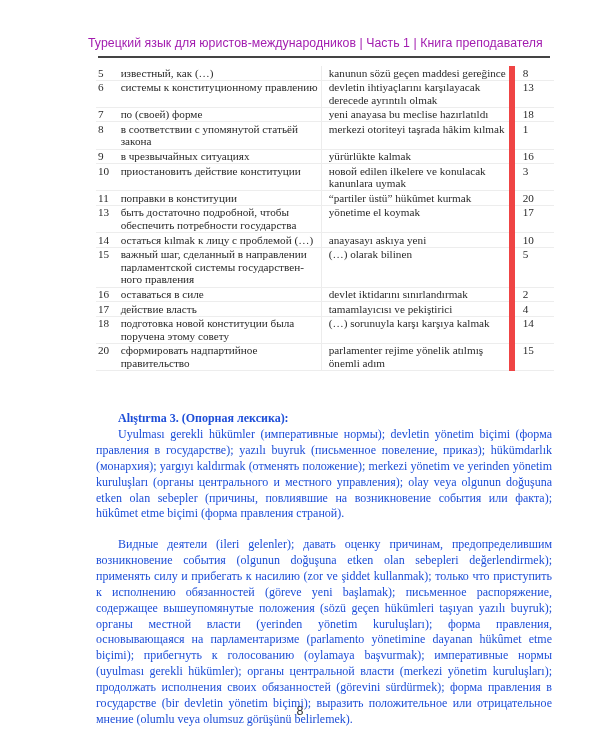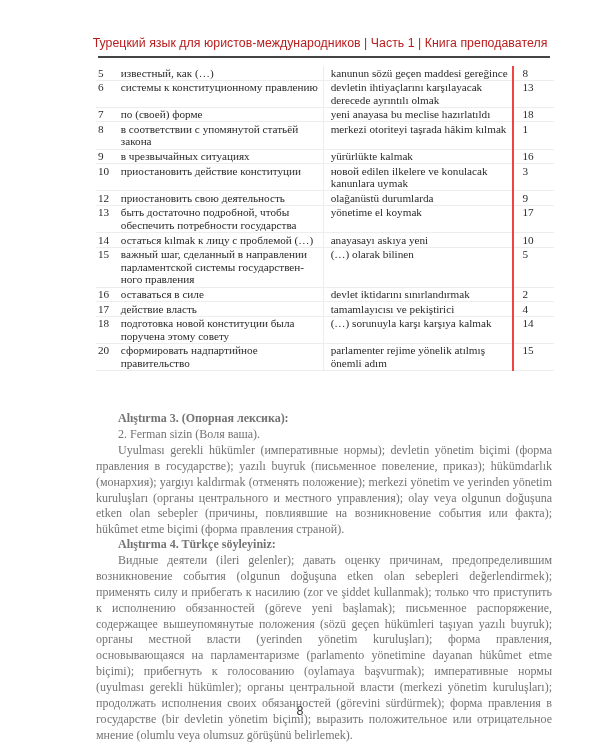--- a/index.html
+++ b/index.html
@@ -2,37 +2,37 @@
 <html><head>
 <meta charset="utf-8">
 <style>
   html, body { margin:0; padding:0; }
   body {
     width:600px; height:750px; background:#ffffff; color:#222;
     font-family:"Liberation Serif","DejaVu Serif",serif; position:relative; overflow:hidden;
   }
   .header {
     position:absolute; left:88px; top:36px; width:464px;
-    font-family:"Liberation Sans","DejaVu Sans",sans-serif; font-size:12.3px; color:#b91c1c;
-    text-align:center; letter-spacing:0.05px;
+    font-family:"Liberation Sans","DejaVu Sans",sans-serif; font-size:12.3px; color:#a21caf;
+    letter-spacing:0.05px;
   }
   .header-rule {
     position:absolute; left:98px; top:56px; width:452px; height:1.5px; background:#444;
   }
   table.vocab {
     position:absolute; left:96px; top:66px; width:458px; border-collapse:collapse;
     font-size:11.2px; line-height:12.6px; color:#2a2a2a;
   }
   table.vocab td { vertical-align:top; padding:0.5px 0 0.5px 0; border-bottom:1px solid #ededed; }
   td.num { width:22px; padding-left:2px !important; }
   td.ru { width:204px; padding-left:1px !important; border-right:1px solid #ececec;margin-left:45px; }
-  td.tr { width:184px; padding-left:7px !important; border-right:2px solid #ef4444; }
+  td.tr { width:184px; padding-left:7px !important; border-right:6px solid #ef4444; }
   td.key { width:32px; padding-left:8px !important; }
   .exercise {
-    position:absolute; left:96px; width:456px; font-size:12px; line-height:15.9px; color:#737373;
+    position:absolute; left:96px; width:456px; font-size:12px; line-height:15.9px; color:#1d4ed8;
     text-align:justify;
   }
   .ex-title { font-weight:bold; padding-left:22px; }
   .indent { text-indent:22px; }
   .ex-line { padding-left:22px; }
   .page-number {
     position:absolute; left:0; width:600px; top:704px; text-align:center;
     font-family:"Liberation Sans","DejaVu Sans",sans-serif; font-size:12.5px; color:#333;
   }
 </style>
@@ -74,24 +74,24 @@
         <td class="tr">yürürlükte kalmak</td>
         <td class="key">16</td>
       </tr>
       <tr>
         <td class="num">10</td>
         <td class="ru">приостановить действие конституции</td>
         <td class="tr">новой edilen ilkelere ve konulacak kanunlara uymak</td>
         <td class="key">3</td>
       </tr>
       <tr>
-        <td class="num">12</td>
-        <td class="ru">приостановить свою деятельность</td>
-        <td class="tr">olağanüstü durumlarda</td>
-        <td class="key">9</td>
+        <td class="num">11</td>
+        <td class="ru">поправки в конституции</td>
+        <td class="tr">“partiler üstü” hükûmet kurmak</td>
+        <td class="key">20</td>
       </tr>
       <tr>
         <td class="num">13</td>
         <td class="ru">быть достаточно подробной, чтобы обеспечить потребности государства</td>
         <td class="tr">yönetime el koymak</td>
         <td class="key">17</td>
       </tr>
       <tr>
         <td class="num">14</td>
         <td class="ru">остаться kılmak к лицу с проблемой (…)</td>
@@ -126,22 +126,20 @@
         <td class="num">20</td>
         <td class="ru">сформировать надпартийное правительство</td>
         <td class="tr">parlamenter rejime yönelik atılmış önemli adım</td>
         <td class="key">15</td>
       </tr>
     </tbody>
 </table>
 
 <div class="exercise" style="top:411px;">
   <div class="ex-title">Alıştırma 3. (Опорная лексика):</div>
-  <div class="ex-line">2. Ferman sizin (Воля ваша).</div>
   <div class="indent">Uyulması gerekli hükümler (императивные нормы); devletin yönetim biçimi (форма правления в государстве); yazılı buyruk (письменное повеление, приказ); hükümdarlık (монархия); yargıyı kaldırmak (отменять положение); merkezi yönetim ve yerinden yönetim kuruluşları (органы центрального и местного управления); olay veya olgunun doğuşuna etken olan sebepler (причины, повлиявшие на возникновение события или факта); hükûmet etme biçimi (форма правления страной).</div>
 </div>
 
 <div class="exercise" style="top:537px;">
-  <div class="ex-title">Alıştırma 4. Türkçe söyleyiniz:</div>
   <div class="indent">Видные деятели (ileri gelenler); давать оценку причинам, предопределившим возник­новение события (olgunun doğuşuna etken olan sebepleri değerlendirmek); применять силу и прибегать к насилию (zor ve şiddet kullanmak); только что приступить к исполнению обя­занностей (göreve yeni başlamak); письменное распоряжение, содержащее вышеупомянутые положения (sözü geçen hükümleri taşıyan yazılı buyruk); органы местной власти (yerinden yönetim kuruluşları); форма правления, основывающаяся на парламентаризме (parlamento yönetimine dayanan hükûmet etme biçimi); прибегнуть к голосованию (oylamaya başvurmak); императивные нормы (uyulması gerekli hükümler); органы центральной власти (merkezi yönetim kuruluşları); продолжать исполнения своих обязанностей (görevini sürdürmek); фор­ма правления в государстве (bir devletin yönetim biçimi); выразить положительное или от­рицательное мнение (olumlu veya olumsuz görüşünü belirlemek).</div>
 </div>
 
 <div class="page-number">8</div>
 
 </body></html>

